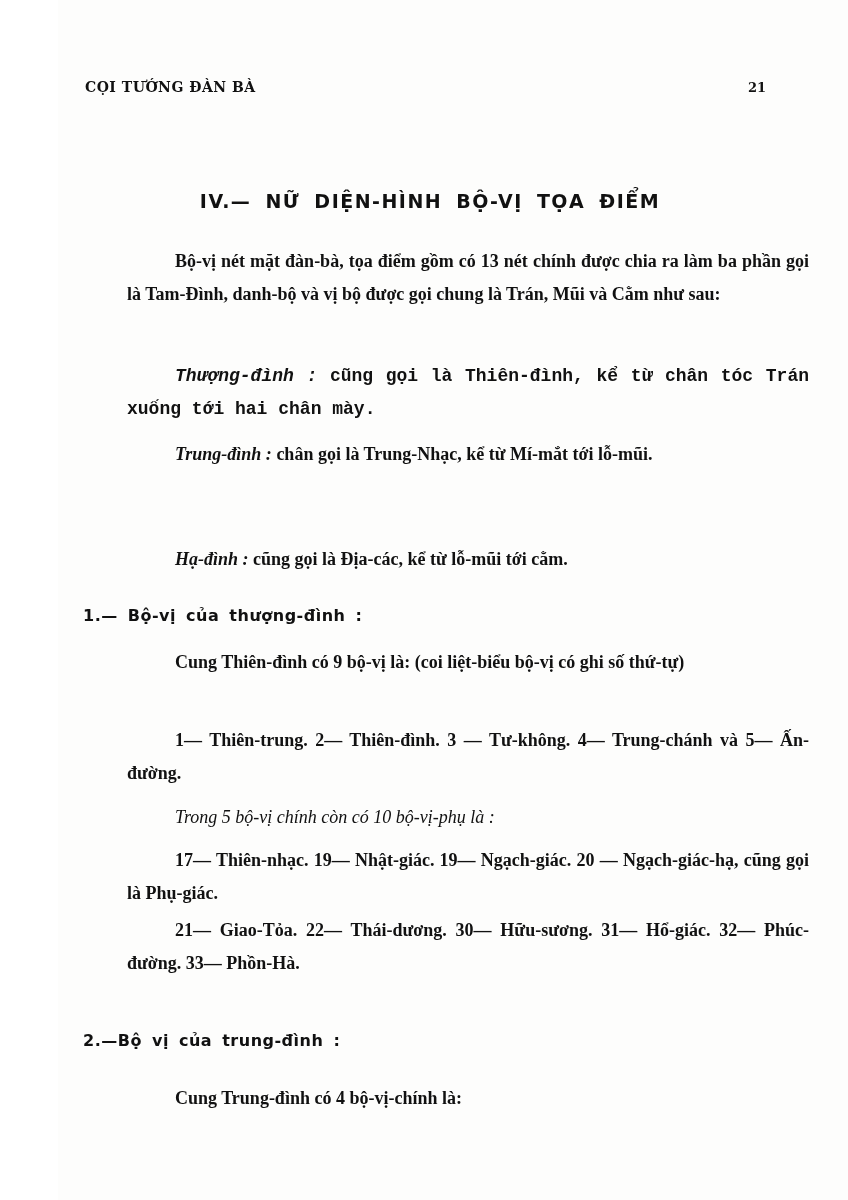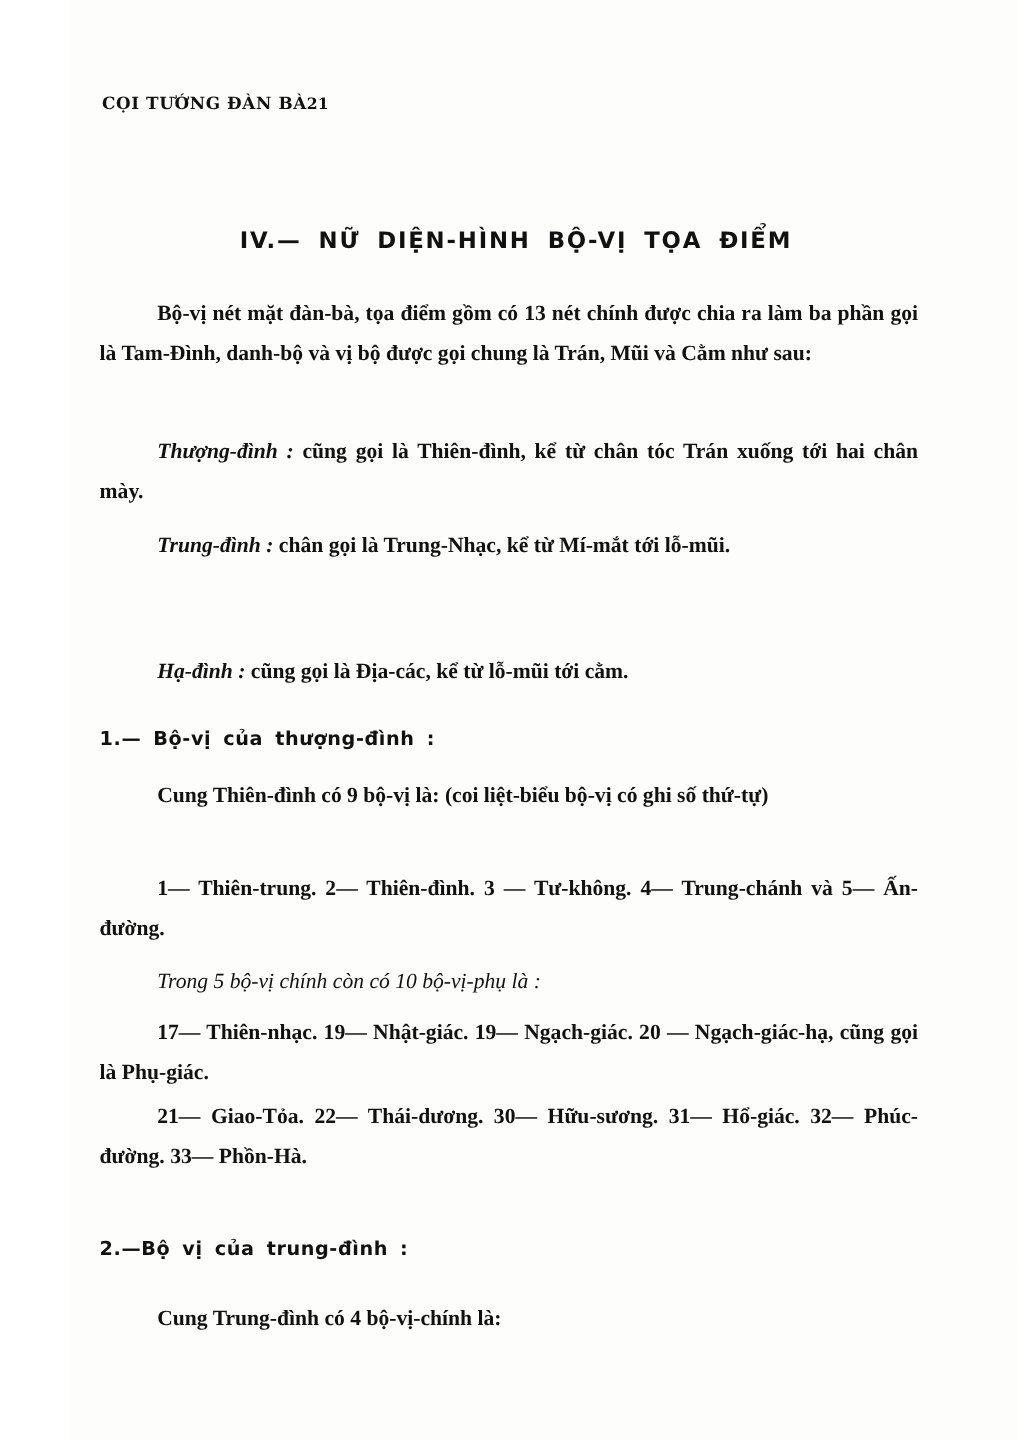--- a/index.html
+++ b/index.html
@@ -23,20 +23,21 @@
       height: 1200px;
       background: #fdfdfc;
     }
     .running-header {
       position: absolute;
       left: 85px;
       right: 82px;
       top: 74px;
       height: 26px;
       display: flex;
+      justify-content: space-between;
       align-items: center;
     }
     .running-title {
       font-family: "DejaVu Serif", serif;
       font-weight: bold;
       font-size: 14px;
       letter-spacing: 0.5px;
     }
     .page-number {
       font-family: "DejaVu Serif", serif;
@@ -63,20 +64,21 @@
       width: 682px;
       font-family: "Liberation Serif", serif;
       font-weight: bold;
       font-size: 18px;
       line-height: 33px;
       text-align: justify;
       margin: 0;
     }
     .block.indent {
       text-indent: 48px;
+      margin-left: 44px;
     }
     .term {
       font-style: italic;
       font-weight: bold;
     }
     .italic-line {
       font-style: italic;
       font-weight: normal;
     }
     .section-heading {
@@ -96,21 +98,21 @@
 
 <div class="running-header">
   <span class="running-title">CỌI TƯỚNG ĐÀN BÀ</span>
   <span class="page-number">21</span>
 </div>
 
 <div class="chapter-title">IV.— NỮ DIỆN-HÌNH BỘ-VỊ TỌA ĐIỂM</div>
 
 <p class="block indent" style="top:245px;">Bộ-vị nét mặt đàn-bà, tọa điểm gồm có 13 nét chính được chia ra làm ba phần gọi là Tam-Đình, danh-bộ và vị bộ được gọi chung là Trán, Mũi và Cằm như sau:</p>
 
-<p class="block indent" style="top:360px;"><span class="term">Thượng-đình :</span><span> cũng gọi là Thiên-đình, kể từ chân tóc Trán xuống tới hai chân mày.</span></p>
+<p class="block indent" style="top:360px;font-family:Liberation Mono, monospace;"><span class="term">Thượng-đình :</span><span> cũng gọi là Thiên-đình, kể từ chân tóc Trán xuống tới hai chân mày.</span></p>
 
 <p class="block indent" style="top:438px;"><span class="term">Trung-đình :</span><span> chân gọi là Trung-Nhạc, kể từ Mí-mắt tới lỗ-mũi.</span></p>
 
 <p class="block indent" style="top:543px;"><span class="term">Hạ-đình :</span><span> cũng gọi là Địa-các, kể từ lỗ-mũi tới cằm.</span></p>
 
 <div class="section-heading" style="top:606px;">1.— Bộ-vị của thượng-đình :</div>
 
 <p class="block indent" style="top:646px;">Cung Thiên-đình có 9 bộ-vị là: (coi liệt-biểu bộ-vị có ghi số thứ-tự)</p>
 
 <p class="block indent" style="top:724px;">1— Thiên-trung. 2— Thiên-đình. 3 — Tư-không. 4— Trung-chánh và 5— Ấn-đường.</p>

